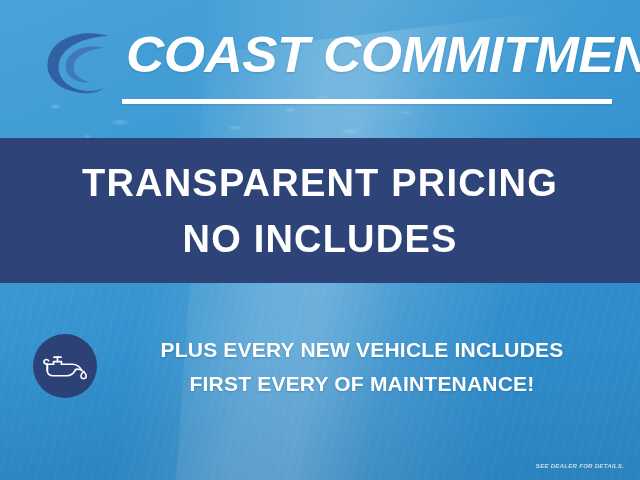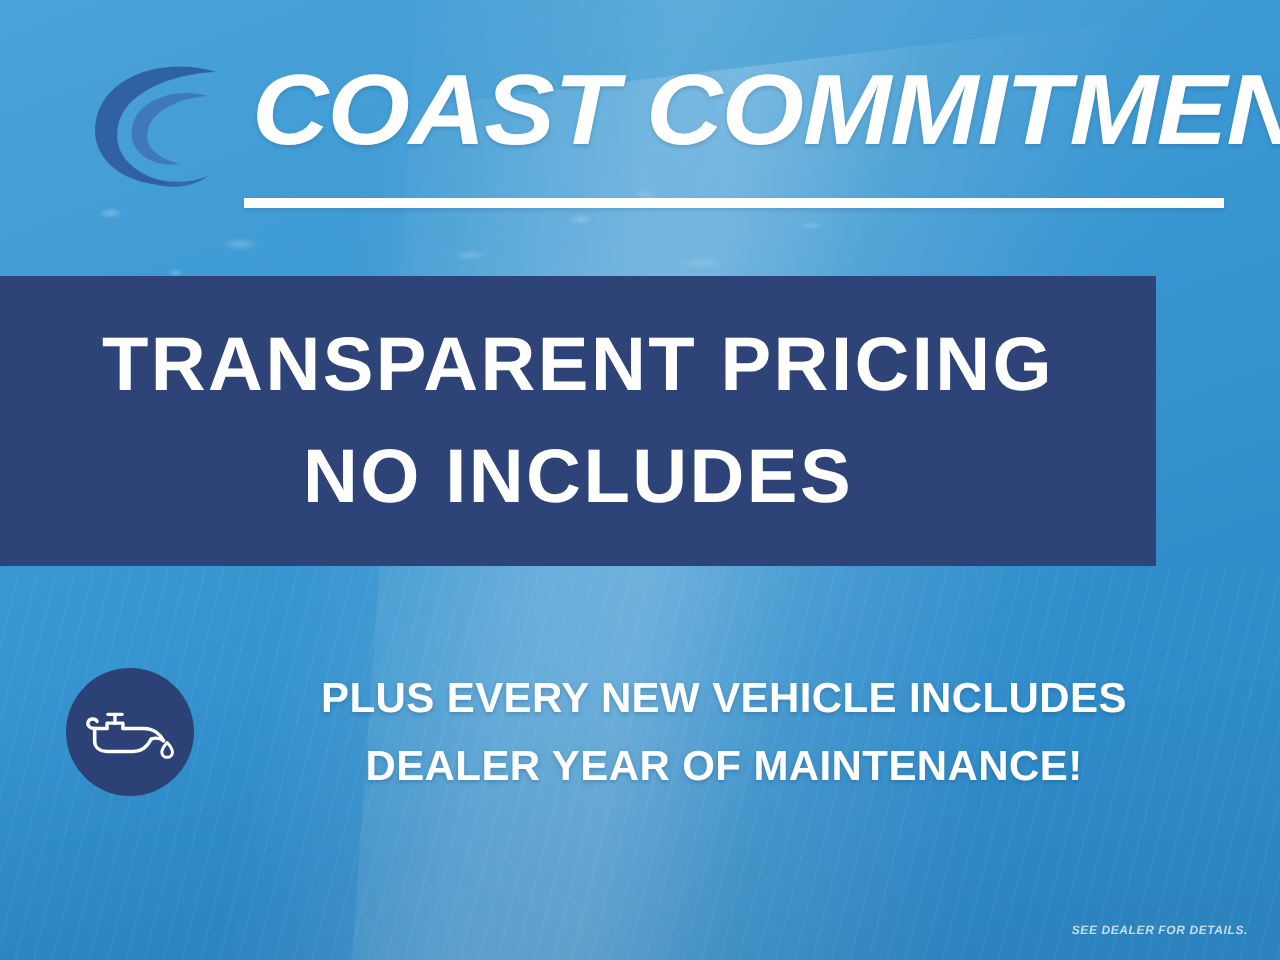--- a/index.html
+++ b/index.html
@@ -139,21 +139,21 @@
     height: 5px;
     background: #ffffff;
     box-shadow: 0 1px 2px rgba(20,70,110,0.18);
   }
 
   
   .navy-band {
     position: absolute;
     left: 0;
     top: 138px;
-    width: 578px;
+    width: 640px;
     height: 145px;
     background: #2e4478;
     display: flex;
     flex-direction: column;
     align-items: center;
     justify-content: center;
   }
   .navy-line {
     color: #ffffff;
     font-family: "Liberation Sans", sans-serif;
@@ -289,19 +289,19 @@
             <path d="M38 22 C40.5 21 43 21.5 45 23"></path>
           </g>
 
           <path d="M47 24 C47 24 50 27.4 50 29.4 C50 31.1 48.6 32.3 47 32.3 C45.4 32.3 44 31.1 44 29.4 C44 27.4 47 24 47 24 Z" fill="none" stroke="#ffffff" stroke-width="1.7" stroke-linejoin="round"></path>
         </svg>
       </div>
     </div>
 
     <div class="promo-text">
       <div class="promo-line first">PLUS EVERY NEW VEHICLE INCLUDES</div>
-      <div class="promo-line">DEALER YEAR OF MAINTENANCE!</div>
+      <div class="promo-line">FIRST EVERY OF MAINTENANCE!</div>
     </div>
   </div>
 
   <div class="fine-print">SEE DEALER FOR DETAILS.</div>
 
 </div>
 
 </body></html>

